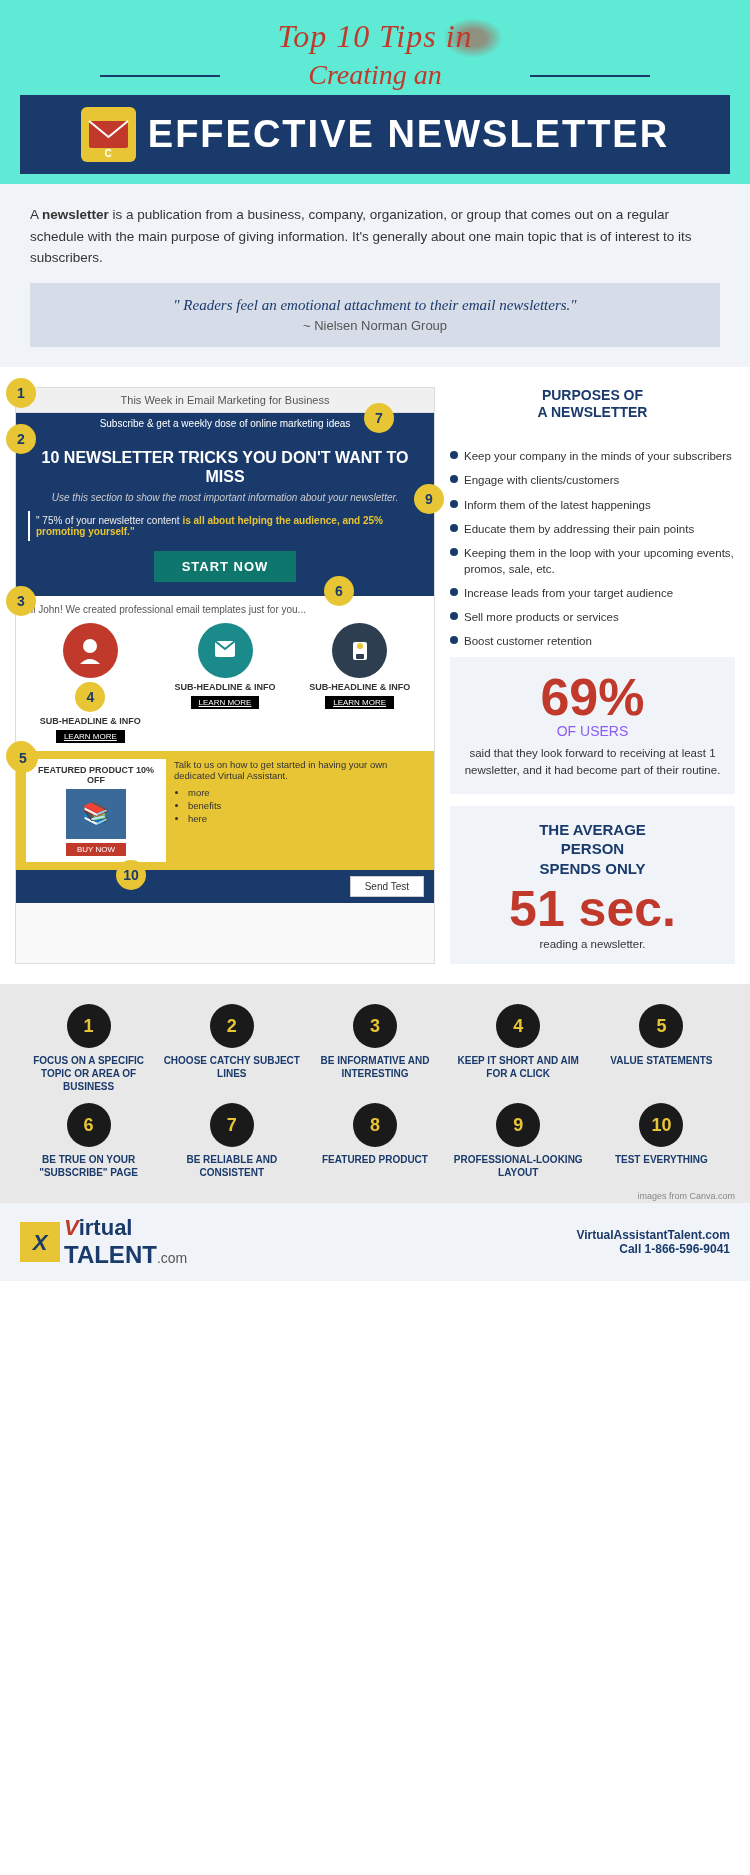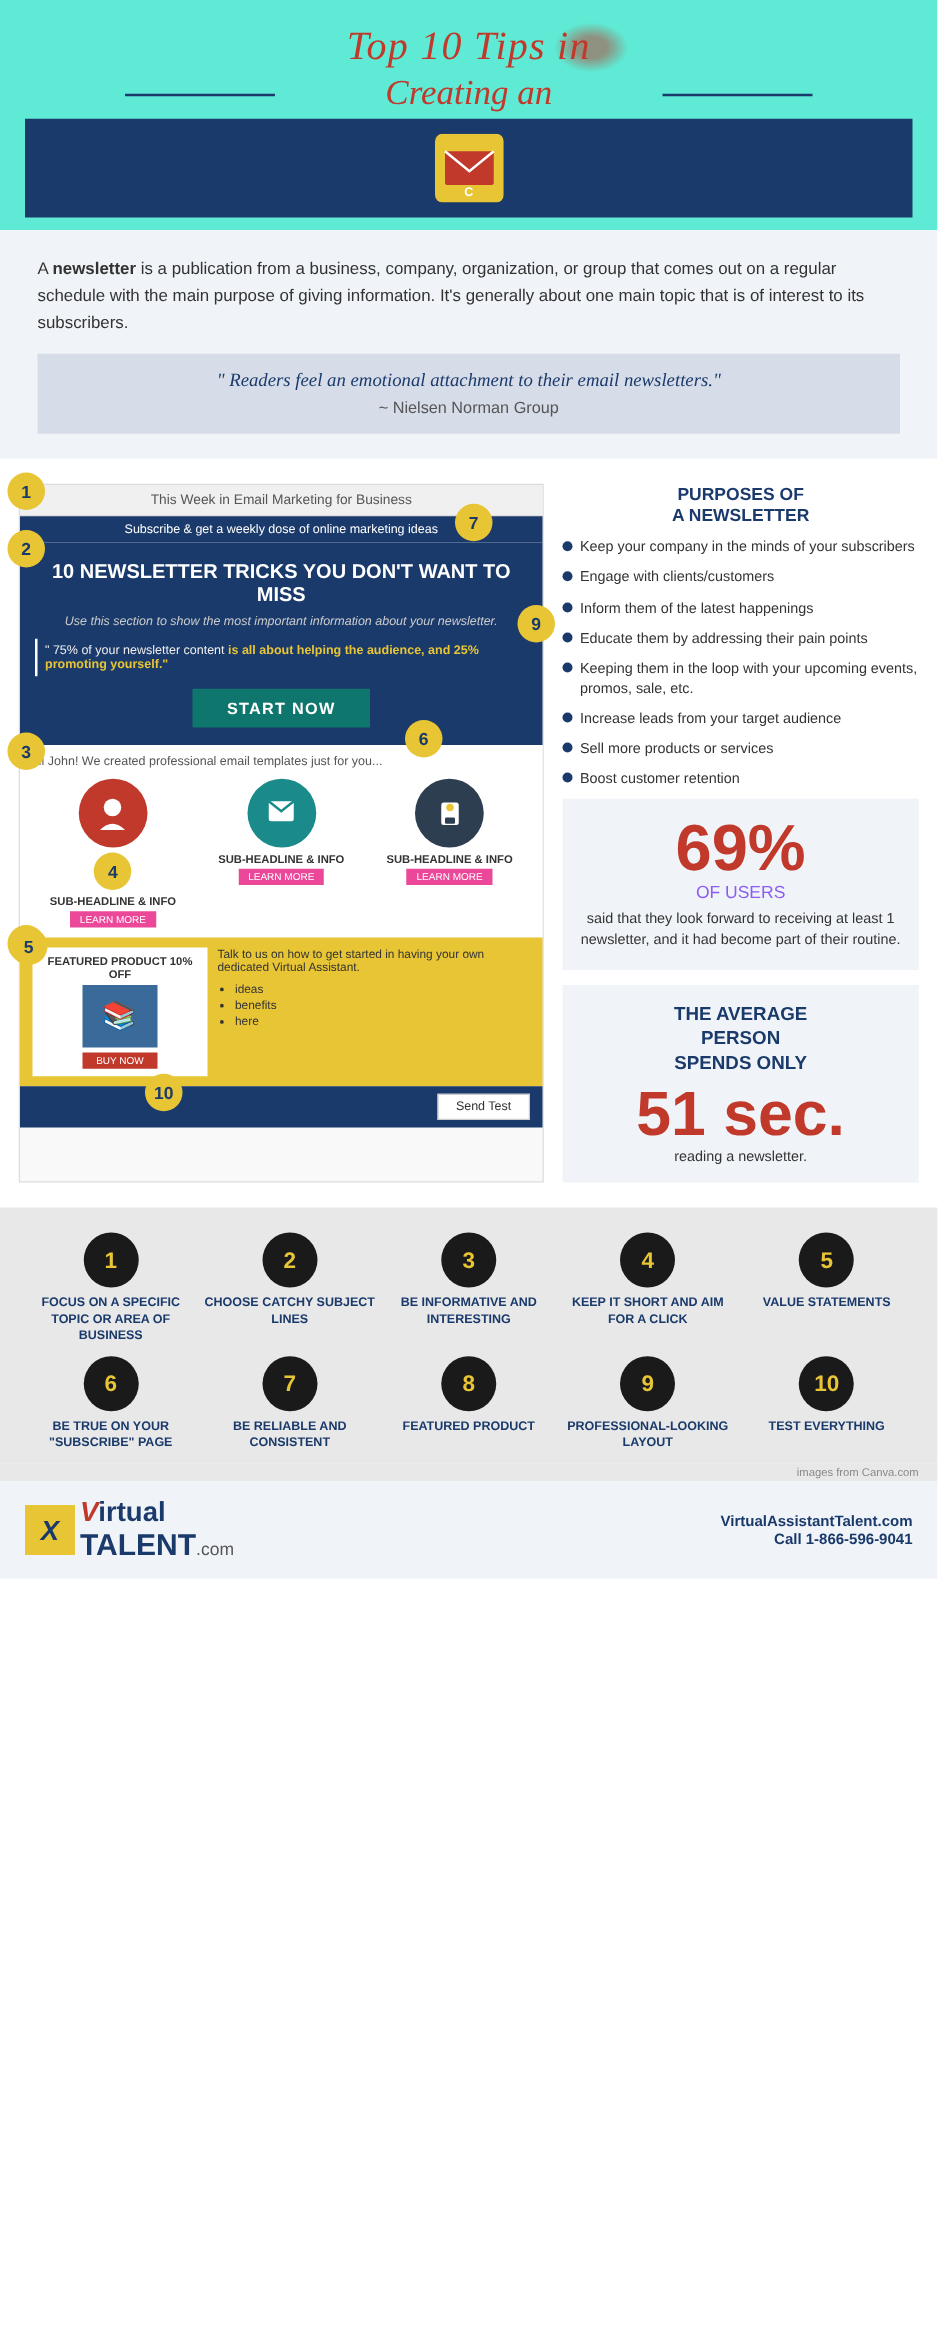--- a/index.html
+++ b/index.html
@@ -238,25 +238,26 @@
     .icon-teal { background: #1a8a8a; }
     .icon-dark { background: #2c3e50; }
     .mock-col h4 {
       font-size: 9px;
       font-weight: bold;
       text-transform: uppercase;
       color: #333;
       margin-bottom: 3px;
     }
     .learn-more-btn {
-      background: #ec4899;
+      background: #000000;
       color: #fff;
       font-size: 8px;
       padding: 2px 8px;
       display: inline-block;
+      text-decoration: underline;
     }
 
     .mock-bottom {
       background: #e8c534;
       padding: 8px 10px;
       display: flex;
       gap: 8px;
       position: relative;
       min-height: 100px;
     }
@@ -329,21 +330,21 @@
     .purposes-section {
       flex: 1;
       padding: 0 0 0 15px;
     }
     .purposes-title {
       font-size: 14px;
       font-weight: 900;
       color: #1a3a6b;
       text-transform: uppercase;
       line-height: 1.2;
-      margin-bottom: 10px;
+      margin-bottom: 28px;
       text-align: center;
     }
     .purposes-title span { display: block; }
 
     .purpose-item {
       display: flex;
       align-items: flex-start;
       gap: 6px;
       margin-bottom: 8px;
       font-size: 11.5px;
@@ -490,20 +491,21 @@
 <div class="header-section">
   <div class="top-title">Top 10 Tips in</div>
   <div class="creating-line">Creating an</div>
   <div class="blue-banner">
     <svg class="envelope-icon" viewBox="0 0 55 55">
       <rect width="55" height="55" rx="6" fill="#e8c534"></rect>
       <rect x="8" y="14" width="39" height="27" rx="2" fill="#c0392b"></rect>
       <polyline points="8,14 27.5,30 47,14" fill="none" stroke="#fff" stroke-width="2"></polyline>
       <text x="27" y="50" text-anchor="middle" fill="#fff" font-size="10" font-weight="bold">C</text>
     </svg>
+    <span class="effective-text">EFFECTIVE NEWSLETTER</span>
   </div>
 </div>
 
 <div class="intro-section">
   <p class="intro-text">
     A <strong>newsletter</strong> is a publication from a business, company, organization, or group that comes out on a regular schedule with the main purpose of giving information. It's generally about one main topic that is of interest to its subscribers.
   </p>
   <div class="quote-box">
     <div class="quote-text">" Readers feel an emotional attachment to their email newsletters."</div>
     <div class="quote-author">~ Nielsen Norman Group</div>
@@ -579,21 +581,21 @@
       <div class="badge" style="top:-10px;left:-10px;">8</div>
       <div class="badge mock-bottom-badge5">5</div>
       <div class="featured-box">
         <div class="featured-title">FEATURED PRODUCT 10% OFF</div>
         <div class="featured-img">📚</div>
         <div class="buy-now-btn">BUY NOW</div>
       </div>
       <div class="talk-box">
         <div>Talk to us on how to get started in having your own dedicated Virtual Assistant.</div>
         <ul>
-          <li>ideas</li>
+          <li>more</li>
           <li>benefits</li>
           <li>here</li>
         </ul>
       </div>
     </div>
 
     <div class="mock-footer">
       <div class="badge" style="top:-10px;left:100px;">10</div>
       <div class="send-test-btn">Send Test</div>
     </div>

